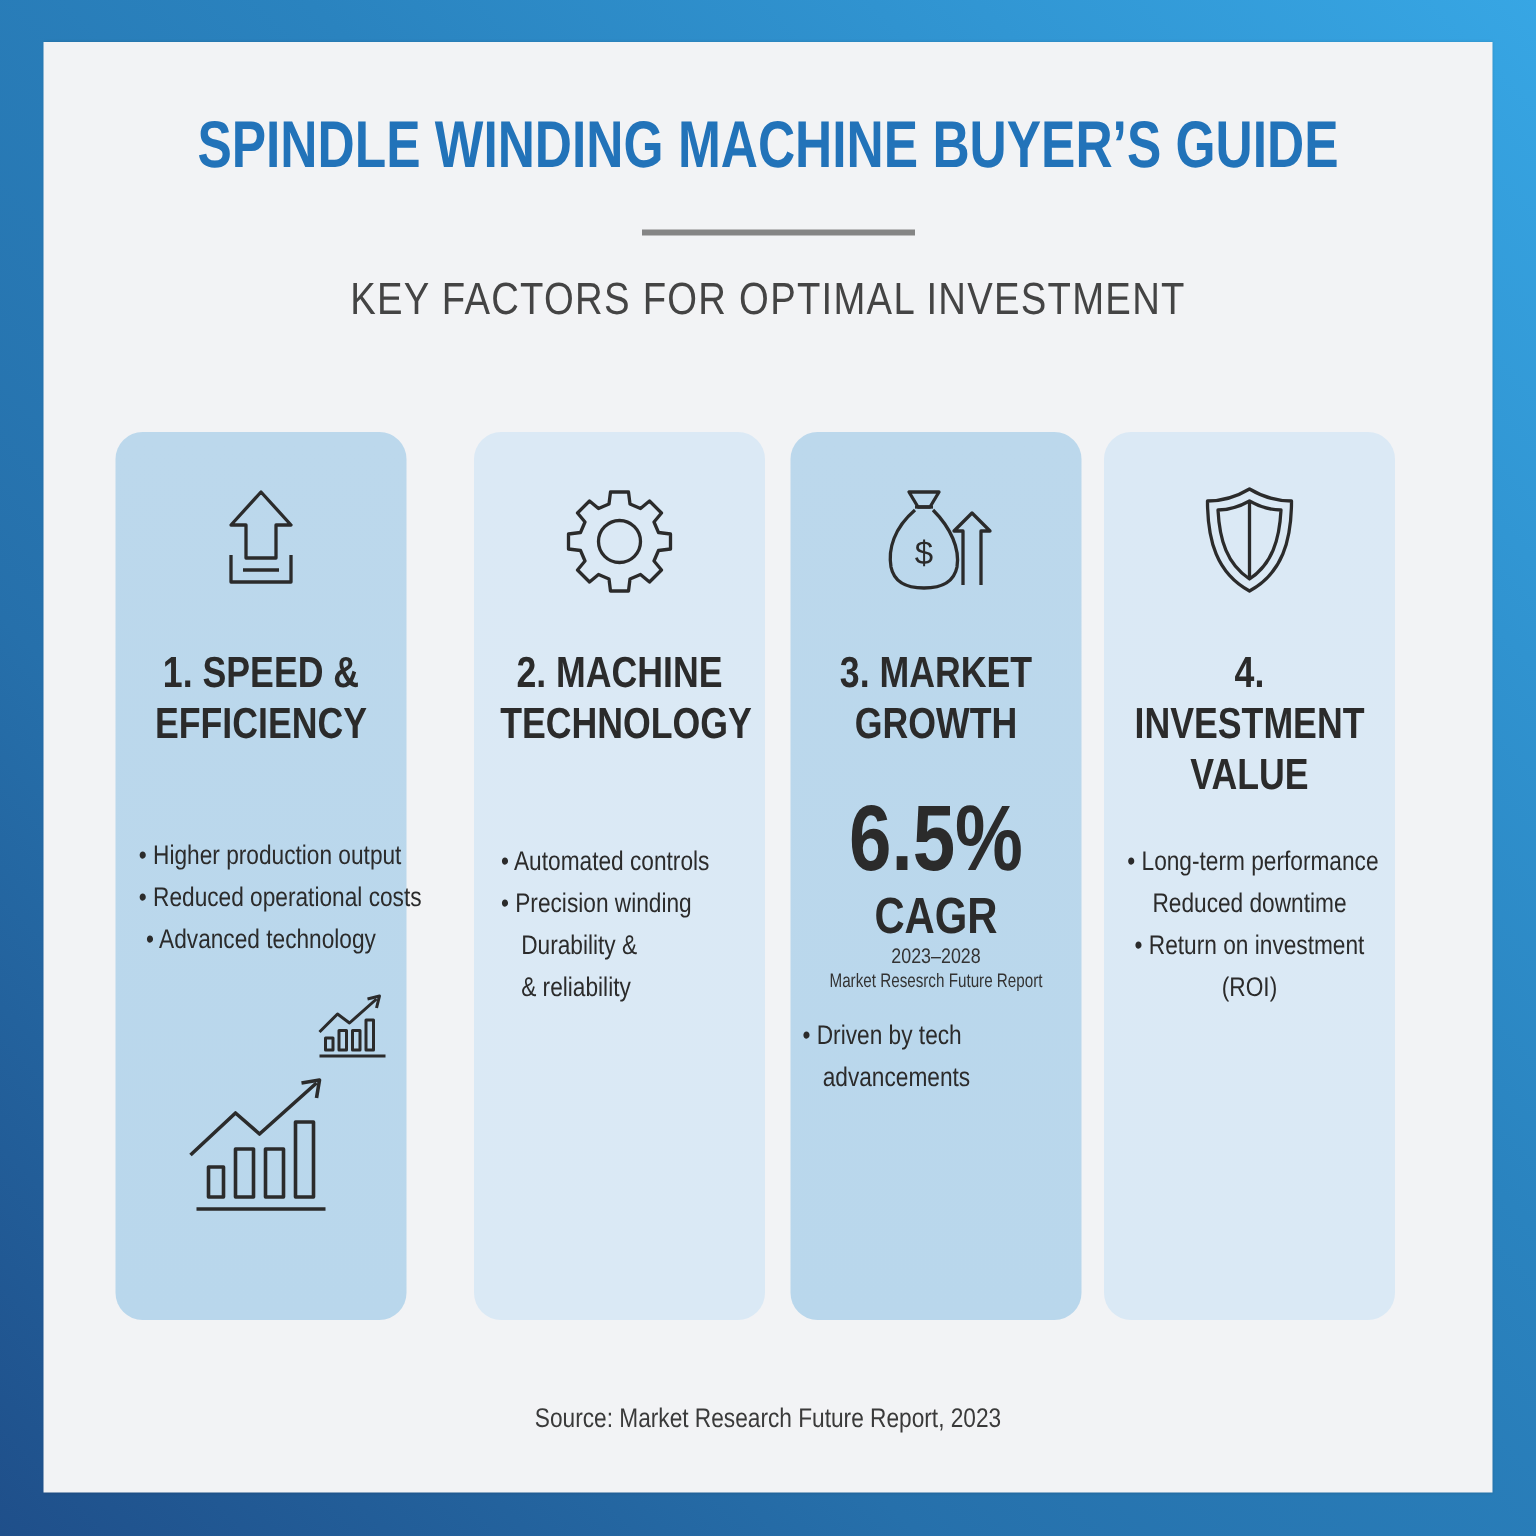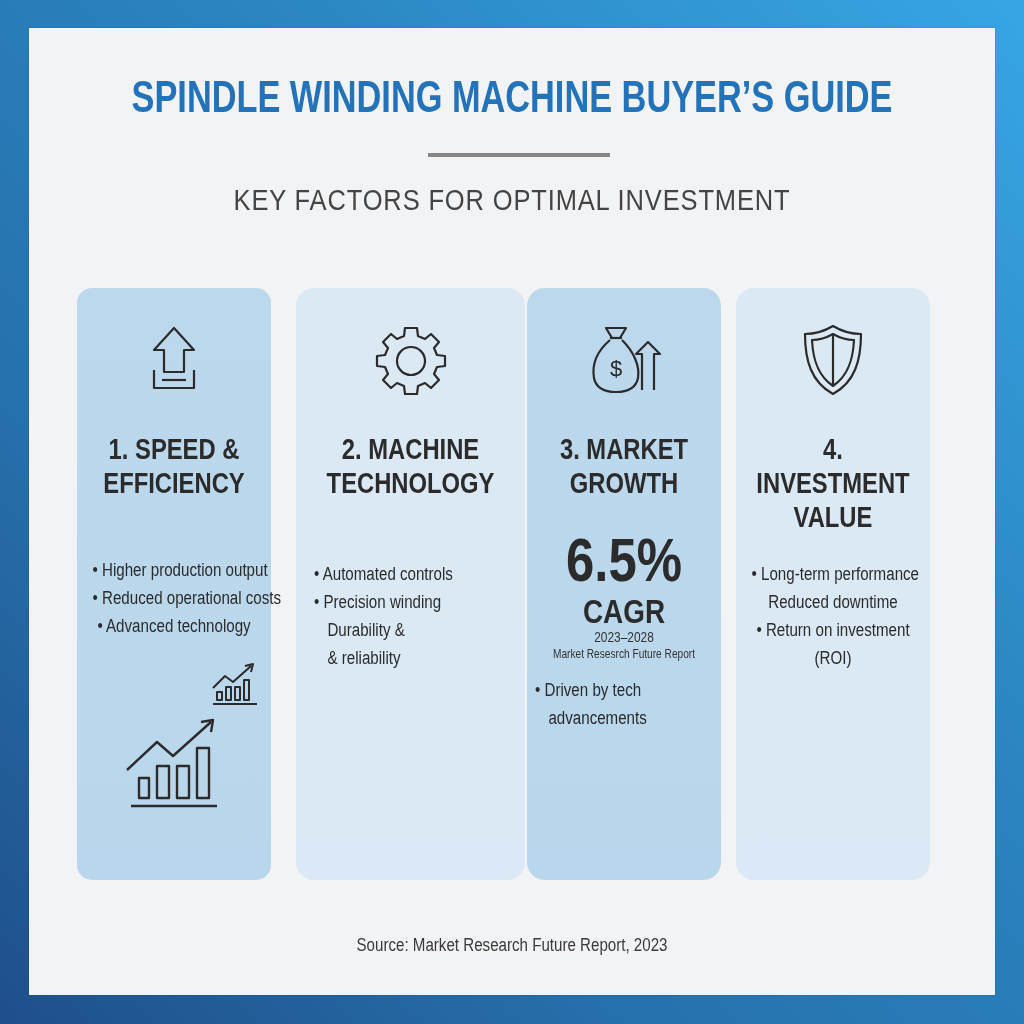--- a/index.html
+++ b/index.html
@@ -77,21 +77,21 @@
 </head>
 <body>
 
 <div class="panel">
 </div>
 
 <div class="title">SPINDLE WINDING MACHINE BUYER’S GUIDE</div>
 <div class="divider"></div>
 <div class="subtitle">KEY FACTORS FOR OPTIMAL INVESTMENT</div>
 
-<div class="card dark" style="left:77px;border-radius:15px;">
+<div class="card dark" style="left:77px;">
   <div class="icon">
     <svg width="48" height="68" viewBox="0 0 48 68" fill="none" stroke="#2b2b2b" stroke-width="2.2" stroke-linejoin="round">
       <path d="M24 4 L44 26 L34 26 L34 48 L14 48 L14 26 L4 26 Z"></path>
       <path d="M4 46 L4 64 L44 64 L44 46"></path>
       <path d="M12 56 L36 56"></path>
     </svg>
   </div>
   <div class="heading">
     <span>1. SPEED &amp;</span>
     <span>EFFICIENCY</span>
@@ -118,21 +118,21 @@
       <path d="M76 4 L88 2 L86 14"></path>
       <rect x="14" y="60" width="10" height="20"></rect>
       <rect x="32" y="48" width="12" height="32"></rect>
       <rect x="52" y="48" width="12" height="32"></rect>
       <rect x="72" y="30" width="12" height="50"></rect>
       <path d="M6 88 L92 88"></path>
     </svg>
   </div>
 </div>
 
-<div class="card light" style="left:296px;padding-left:35px;">
+<div class="card light" style="left:316px;">
   <div class="icon">
     <svg width="72" height="72" viewBox="0 0 72 72" fill="none" stroke="#2b2b2b" stroke-width="2.2" stroke-linejoin="round">
       <path d="M30 4 L42 4 L43 12 L50 15 L56 10 L64 18 L59 24 L62 31 L70 32 L70 42 L62 43 L59 50 L64 56 L56 64 L50 59 L43 62 L42 70 L30 70 L29 62 L22 59 L16 64 L8 56 L13 50 L10 43 L2 42 L2 32 L10 31 L13 24 L8 18 L16 10 L22 15 L29 12 Z"></path>
       <circle cx="36" cy="37" r="14"></circle>
     </svg>
   </div>
   <div class="heading">
     <span>2. MACHINE</span>
     <span>TECHNOLOGY</span>
   </div>

